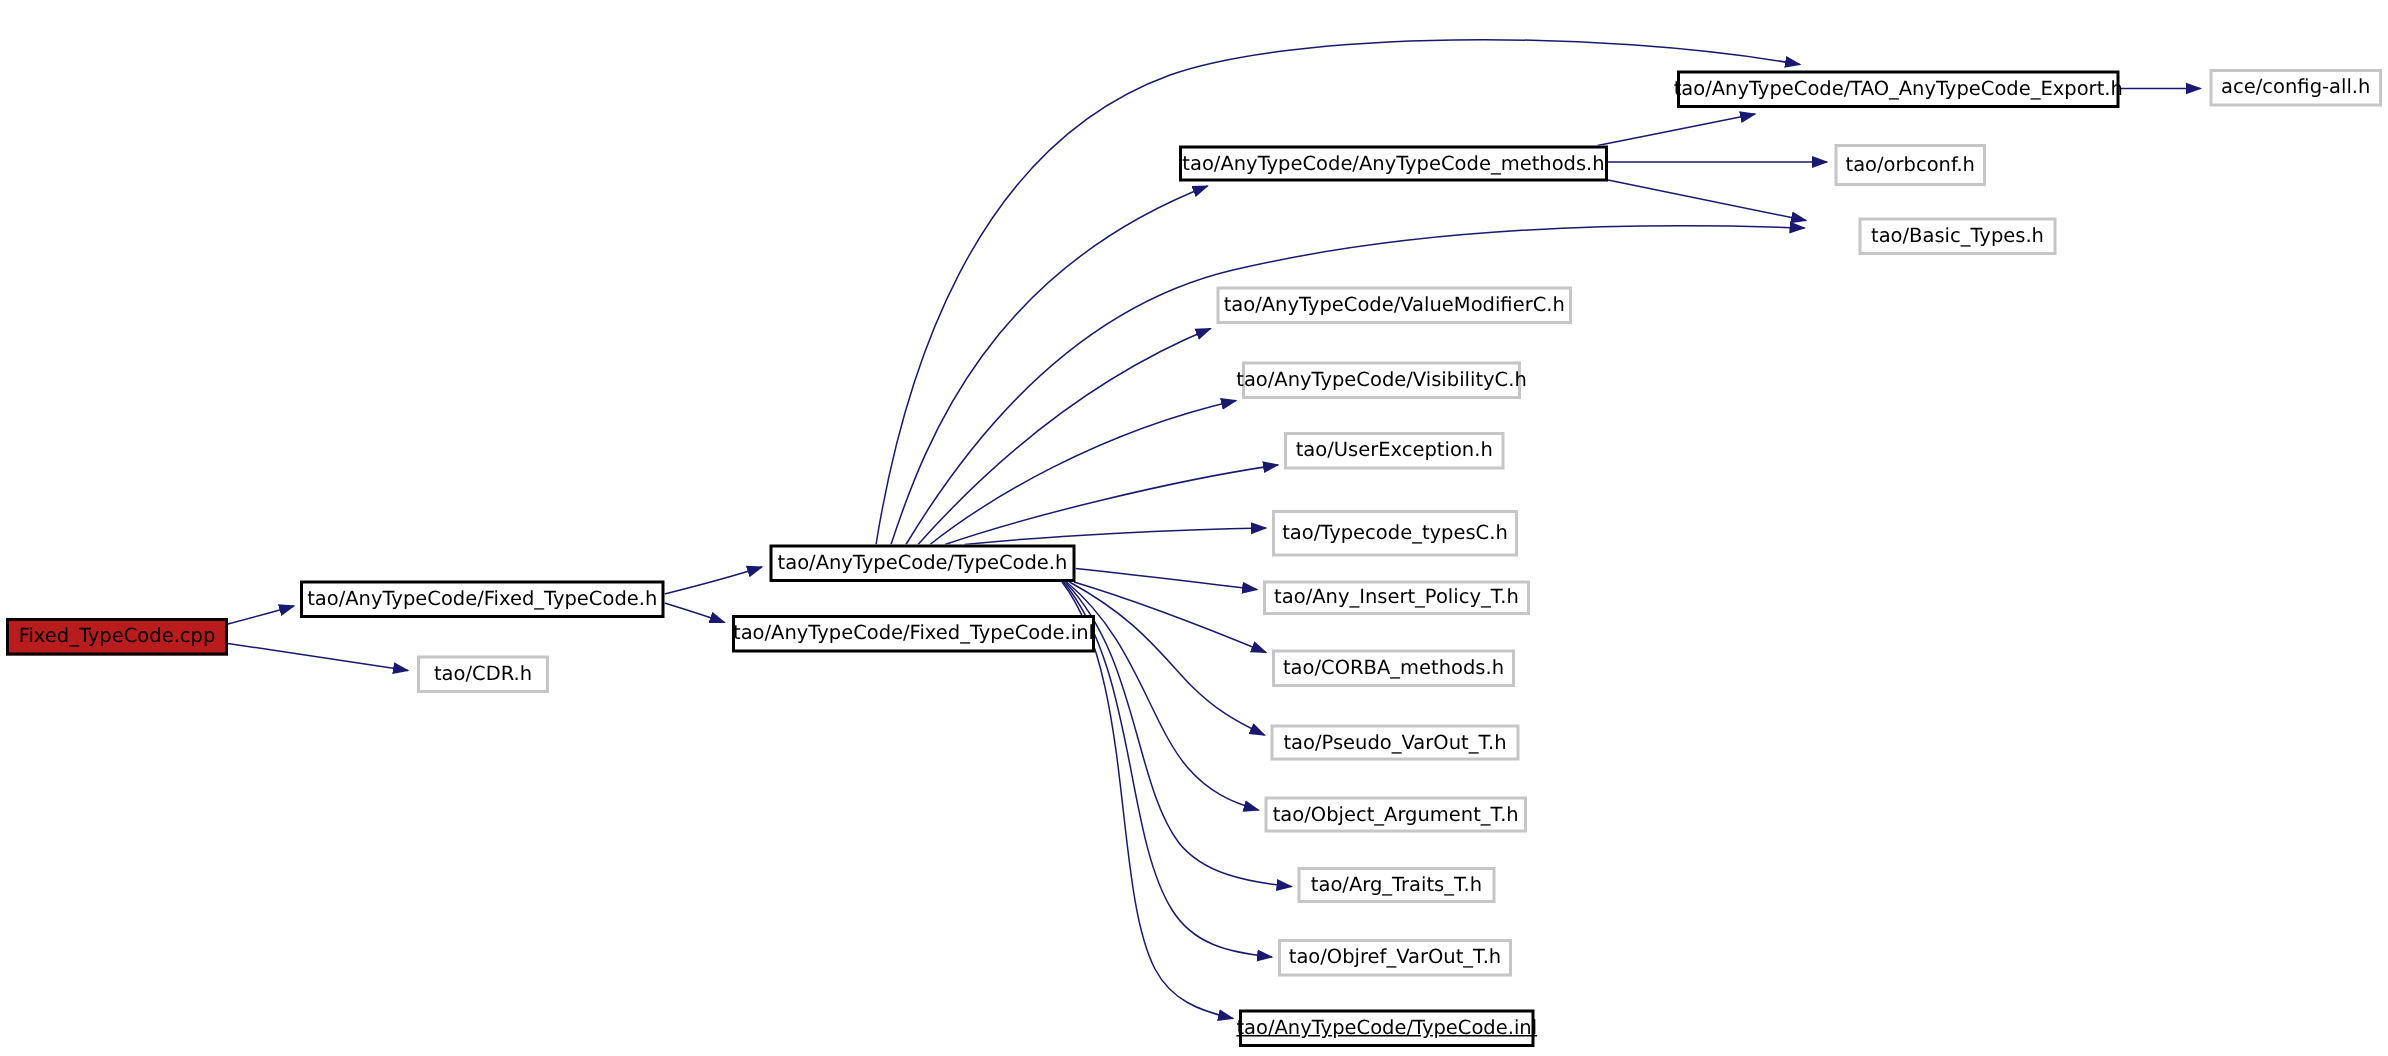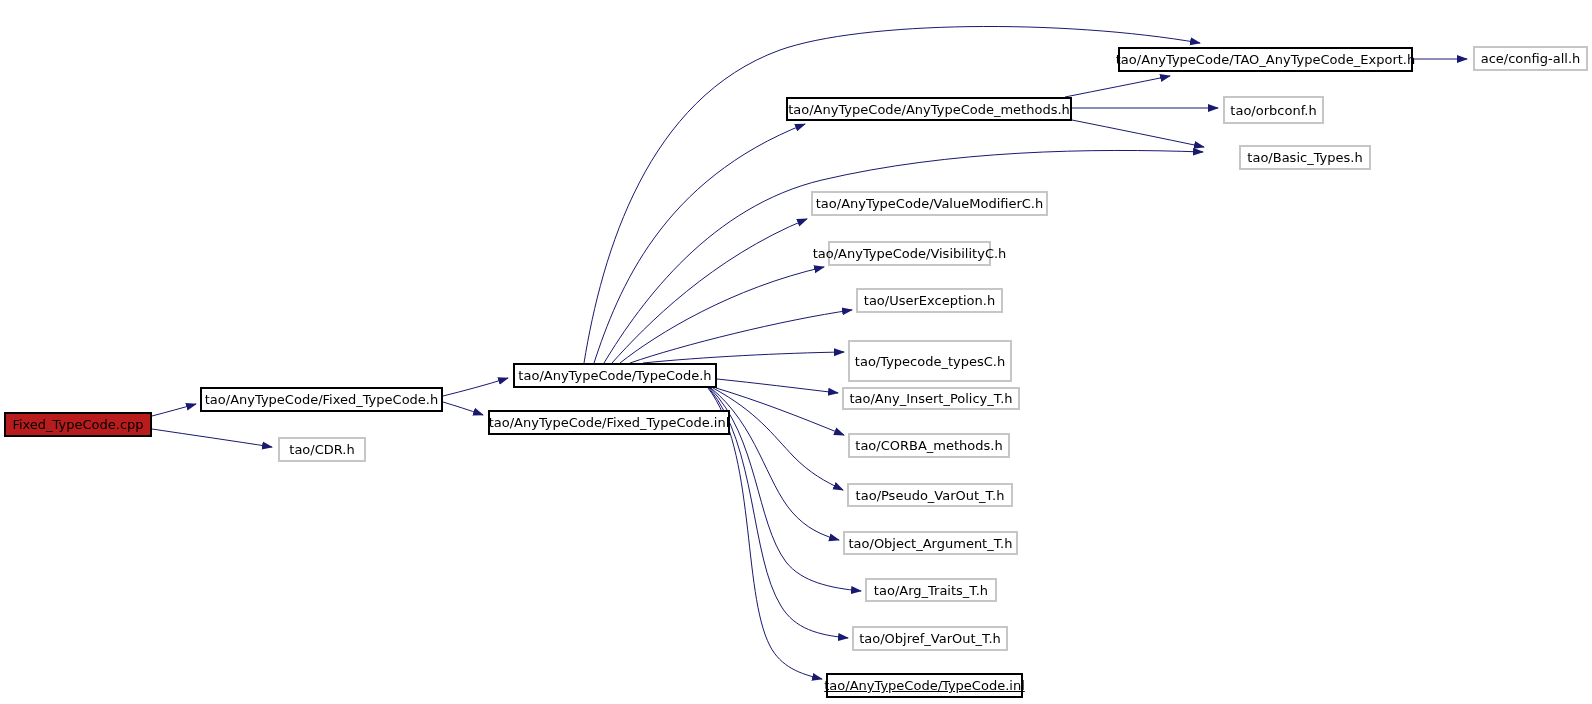--- a/index.html
+++ b/index.html
@@ -64,23 +64,23 @@
       <div class="node linked" style="left: 200px; top: 387px; width: 243px; height: 25px;">tao/AnyTypeCode/Fixed_TypeCode.h</div>
       <div class="node plain" style="left: 278px; top: 437px; width: 88px; height: 25px;">tao/CDR.h</div>
       <div class="node linked" style="left: 513px; top: 363px; width: 204px; height: 25px;">tao/AnyTypeCode/TypeCode.h</div>
       <div class="node linked" style="left: 488px; top: 410px; width: 242px; height: 25px;">tao/AnyTypeCode/Fixed_TypeCode.inl</div>
       <div class="node linked" style="left: 786px; top: 97px; width: 286px; height: 24px;">tao/AnyTypeCode/AnyTypeCode_methods.h</div>
       <div class="node linked" style="left: 1118px; top: 47px; width: 295px; height: 25px;">tao/AnyTypeCode/TAO_AnyTypeCode_Export.h</div>
       <div class="node plain" style="left: 1473px; top: 46px; width: 115px; height: 25px;">ace/config-all.h</div>
       <div class="node plain" style="left: 1223px; top: 96px; width: 101px; height: 28px;">tao/orbconf.h</div>
       <div class="node plain" style="left: 1239px; top: 145px; width: 132px; height: 25px;">tao/Basic_Types.h</div>
       <div class="node plain" style="left: 811px; top: 191px; width: 237px; height: 25px;">tao/AnyTypeCode/ValueModifierC.h</div>
-      <div class="node plain" style="left: 828px; top: 241px; width: 163px; height: 25px;">tao/AnyTypeCode/VisibilityC.h</div>
+      <div class="node plain" style="left: 828px; top: 241px; width: 186px; height: 25px;">tao/AnyTypeCode/VisibilityC.h</div>
       <div class="node plain" style="left: 856px; top: 288px; width: 147px; height: 25px;">tao/UserException.h</div>
-      <div class="node plain" style="left: 848px; top: 340px; width: 164px; height: 42px;">tao/Typecode_typesC.h</div>
+      <div class="node plain" style="left: 848px; top: 340px; width: 164px; height: 31px;">tao/Typecode_typesC.h</div>
       <div class="node plain" style="left: 842px; top: 387px; width: 178px; height: 23px;">tao/Any_Insert_Policy_T.h</div>
       <div class="node plain" style="left: 848px; top: 433px; width: 162px; height: 25px;">tao/CORBA_methods.h</div>
       <div class="node plain" style="left: 847px; top: 483px; width: 166px; height: 24px;">tao/Pseudo_VarOut_T.h</div>
       <div class="node plain" style="left: 843px; top: 531px; width: 175px; height: 24px;">tao/Object_Argument_T.h</div>
       <div class="node plain" style="left: 865px; top: 578px; width: 132px; height: 24px;">tao/Arg_Traits_T.h</div>
       <div class="node plain" style="left: 852px; top: 626px; width: 156px; height: 25px;">tao/Objref_VarOut_T.h</div>
       <div class="node linked" style="left: 826px; top: 673px; width: 197px; height: 25px; text-decoration: underline;">tao/AnyTypeCode/TypeCode.inl</div>
     </div>
 </div>
 

